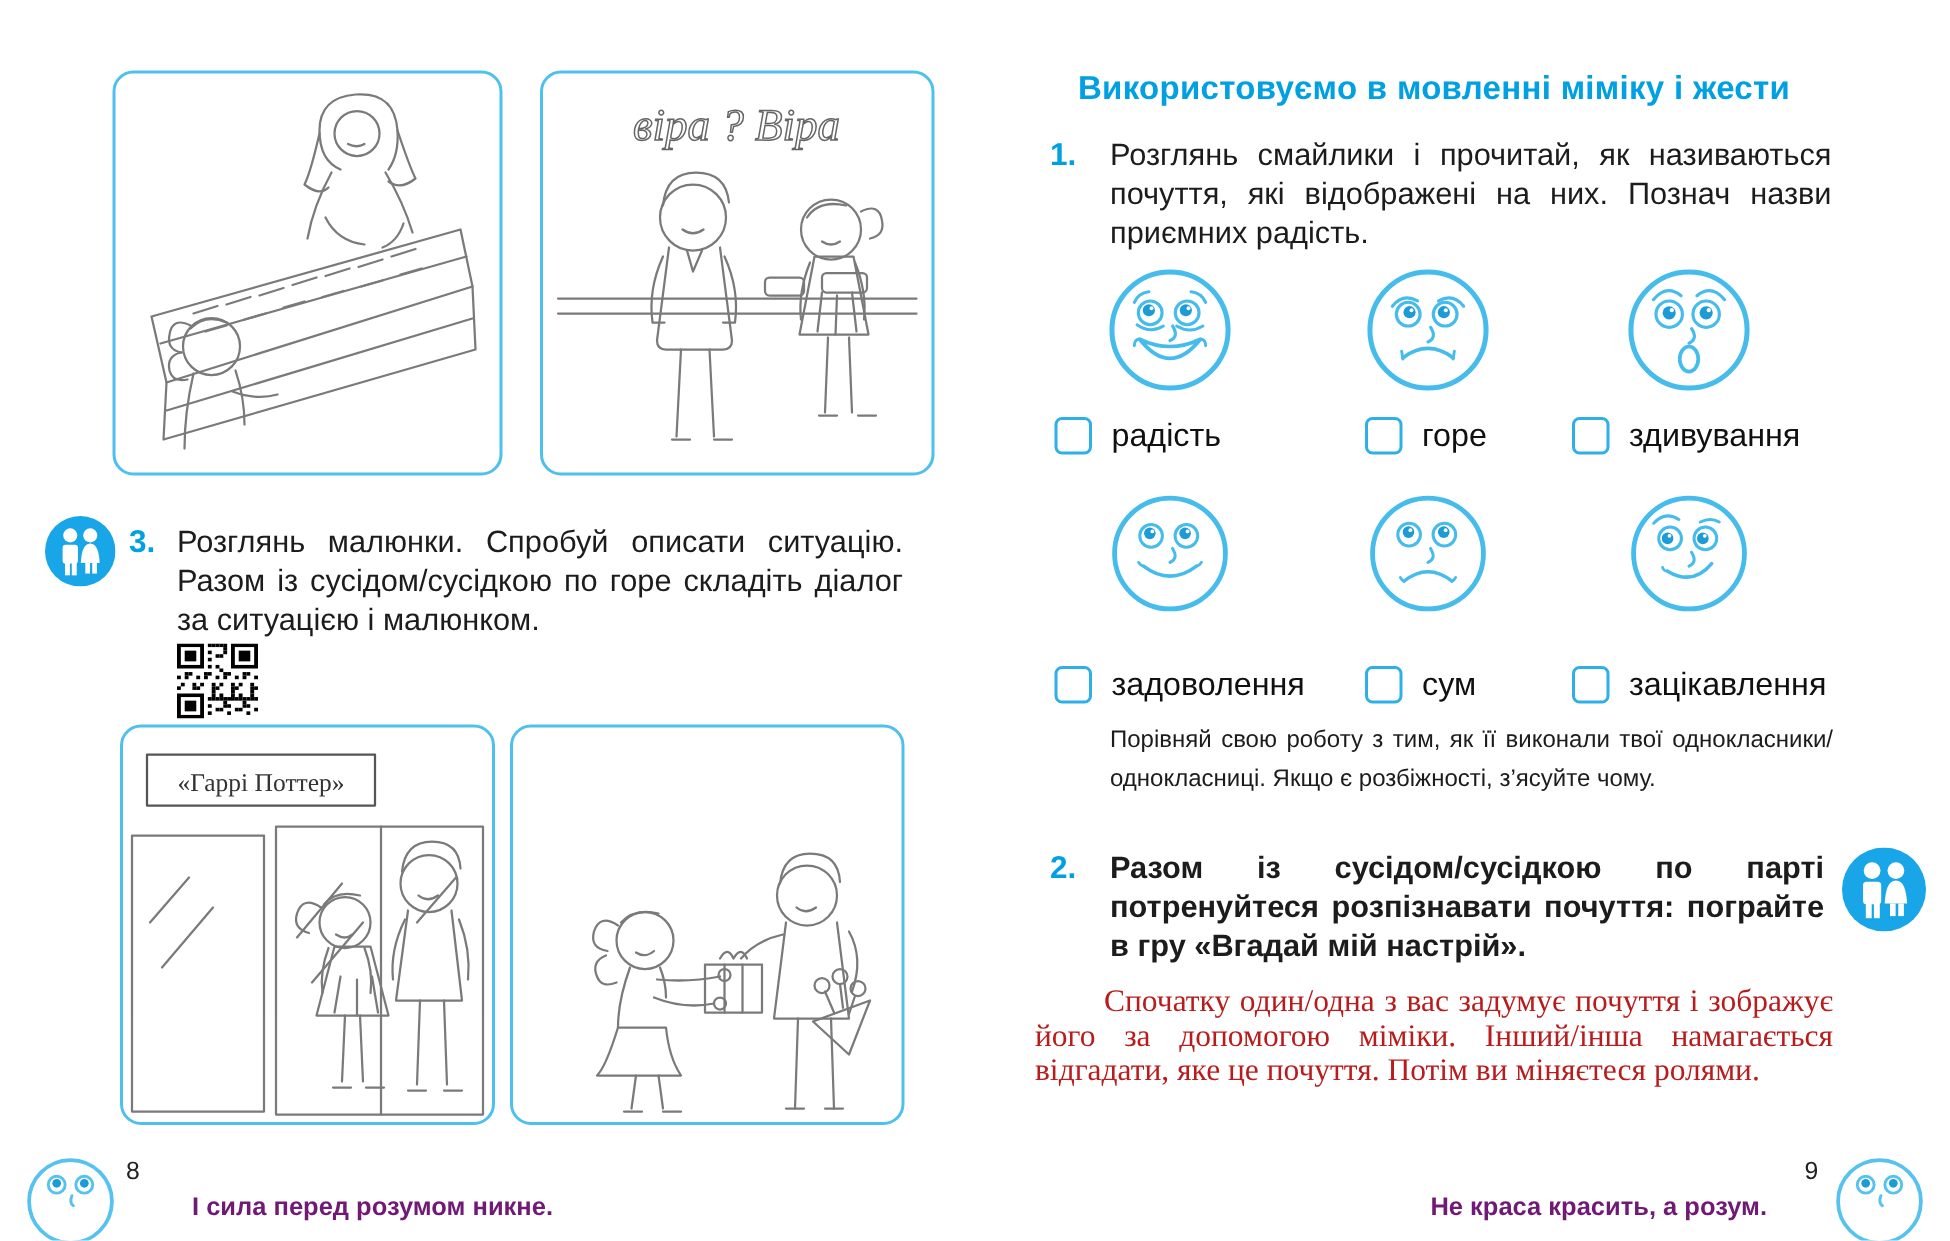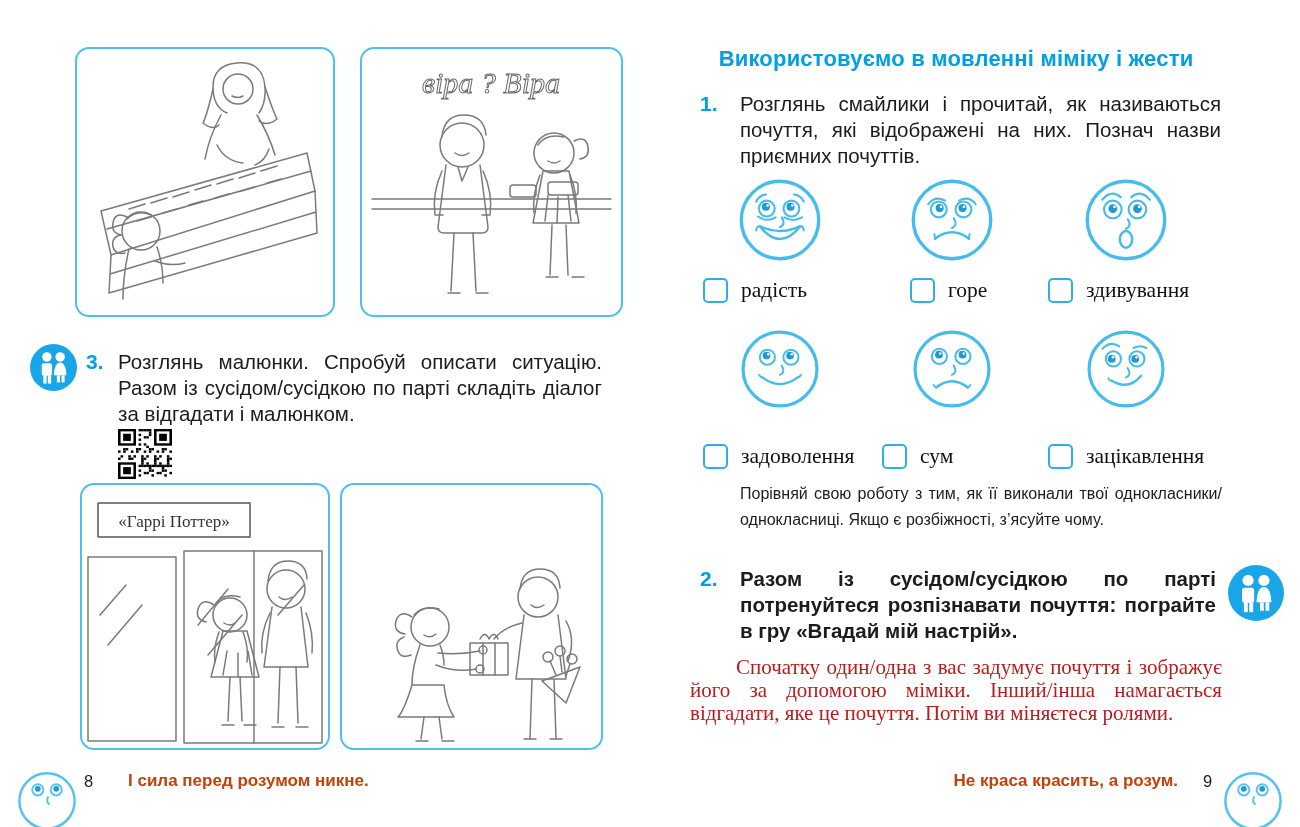--- a/index.html
+++ b/index.html
@@ -9,22 +9,22 @@
   .frame{border:2.5px solid #4ec0ee;border-radius:14px;background:#fff;overflow:hidden;}
   .task-text{font-size:20.5px;line-height:26px;text-align:justify;color:#1c1c1c;}
   .task-num{font-size:21px;font-weight:bold;color:#00a0e2;}
   .title{font-size:22px;font-weight:bold;color:#00a0e2;text-align:center;letter-spacing:.2px;}
   .followup{font-size:16px;line-height:26px;text-align:justify;}
   .detail{font-family:"Liberation Serif",serif;font-size:21px;line-height:23px;
           text-align:justify;text-indent:46px;color:#b91c1c;}
   .feel-item{display:flex;align-items:center;gap:13px;}
   .checkbox{width:21px;height:21px;border:2.5px solid #2fafe8;border-radius:5px;
             background:#fff;flex:0 0 auto;cursor:pointer;}
-  .feel-label{font-family:Liberation Serif, serif;font-size:21.5px;color:#101010;}
-  .footer-proverb{font-size:17px;font-weight:bold;color:#c2410c;}
+  .feel-label{font-family:Liberation Sans, sans-serif;font-size:21.5px;color:#101010;}
+  .footer-proverb{font-size:17px;font-weight:bold;color:#701a75;margin-top:24px;}
   .page-num{font-size:16.5px;color:#222;}
   svg{display:block;}
 </style>
 </head>
 <body>
 
 <div class="abs frame" style="left:75px;top:47px;width:256px;height:266px;">
   <svg width="256" height="266" viewBox="0 0 256 266">
     <g stroke="#7a7a7a" stroke-width="1.5" fill="none" stroke-linecap="round" stroke-linejoin="round">
       <path d="M150,64 q-14,-6 -14,-26 q0,-22 24,-24 q26,-2 28,24 q1,16 -6,26"></path>
@@ -90,21 +90,21 @@
     <rect x="17" y="40" width="4.2" height="10.5" fill="#fff"></rect>
     <rect x="22.8" y="40" width="4.2" height="10.5" fill="#fff"></rect>
     <circle cx="38.5" cy="16.5" r="6" fill="#fff"></circle>
     <path d="M38.5,23.5 c-5.5,0 -7.5,7 -8,16.5 h16 c-0.5,-9.5 -2.5,-16.5 -8,-16.5 z" fill="#fff"></path>
     <rect x="34.3" y="40" width="4" height="9" fill="#fff"></rect>
     <rect x="40.2" y="40" width="4" height="9" fill="#fff"></rect>
   </svg>
 </div>
 
 <span class="abs task-num" style="left:86px;top:350px;">3.</span>
-<div class="abs task-text" style="left:118px;top:349px;width:484px;">Розглянь малюнки. Спробуй описати ситуацію. Разом із сусідом/сусідкою по парті складіть діалог за відгадати і малюнком.</div>
+<div class="abs task-text" style="left:118px;top:349px;width:484px;">Розглянь малюнки. Спробуй описати ситуацію. Разом із сусідом/сусідкою по горе складіть діалог за ситуацією і малюнком.</div>
 
 <div class="abs" style="left:118px;top:429px;width:54px;height:50px;">
   <svg id="qr-svg" width="54" height="50" viewBox="0 0 21 21" preserveAspectRatio="none">
       <rect x="0" y="0" width="21" height="21" fill="#fff"></rect>
       <rect x="0" y="0" width="7" height="7" fill="#000"></rect>
       <rect x="1" y="1" width="5" height="5" fill="#fff"></rect>
       <rect x="2" y="2" width="3" height="3" fill="#000"></rect>
       <rect x="14" y="0" width="7" height="7" fill="#000"></rect>
       <rect x="15" y="1" width="5" height="5" fill="#fff"></rect>
       <rect x="16" y="2" width="3" height="3" fill="#000"></rect>
@@ -274,21 +274,21 @@
     <circle cx="41.5" cy="20.5" r="3" fill="#1d9bd7"></circle>
     <path d="M33,29 q-2,5 1,7" stroke="#56c2ef" stroke-width="2" fill="none" stroke-linecap="round"></path>
   </svg>
 </div>
 <span class="abs page-num" style="left:84px;top:772px;">8</span>
 <span class="abs footer-proverb" style="left:128px;top:771px;">І сила перед розумом никне.</span>
 
 <div class="abs title" style="left:690px;top:46px;width:532px;">Використовуємо в мовленні міміку і жести</div>
 
 <span class="abs task-num" style="left:700px;top:92px;">1.</span>
-<div class="abs task-text" style="left:740px;top:91px;width:481px;">Розглянь смайлики і прочитай, як називаються почуття, які відображені на них. Познач назви приємних почуттів.</div>
+<div class="abs task-text" style="left:740px;top:91px;width:481px;">Розглянь смайлики і прочитай, як називаються почуття, які відображені на них. Познач назви приємних радість.</div>
 
 <div class="abs" style="left:736px;top:176px;">
   <svg width="88" height="88" viewBox="0 0 100 100">
     <circle cx="50" cy="50" r="44" fill="#fff" stroke="#45bcec" stroke-width="3.8"></circle>
     <path d="M23,29 q3,-7 11,-8 M77,29 q-3,-7 -11,-8" stroke="#45bcec" stroke-width="2.4" fill="none" stroke-linecap="round"></path>
     <circle cx="35" cy="37" r="9" fill="#fff" stroke="#45bcec" stroke-width="2.4"></circle>
     <circle cx="34" cy="35" r="4.6" fill="#1d9bd7"></circle>
       <circle cx="36" cy="33.5" r="1.5" fill="#fff"></circle>
     <circle cx="63" cy="37" r="9" fill="#fff" stroke="#45bcec" stroke-width="2.4"></circle>
     <circle cx="62" cy="35" r="4.6" fill="#1d9bd7"></circle>
@@ -383,21 +383,21 @@
     <path d="M52,49 q5,8 -2,11" stroke="#45bcec" stroke-width="2.4" fill="none" stroke-linecap="round"></path>
     <path d="M33,64 Q53,76 68,58" stroke="#45bcec" stroke-width="2.8" fill="none" stroke-linecap="round"></path>
     <path d="M33,64 q-3,0 -4,-3" stroke="#45bcec" stroke-width="2.2" fill="none" stroke-linecap="round"></path>
   </svg>
 </div>
 
 <div class="abs feel-item" style="left:703px;top:444px;">
   <span class="checkbox"></span>
   <span class="feel-label">задоволення</span>
 </div>
-<div class="abs feel-item" style="left:882px;top:444px;">
+<div class="abs feel-item" style="left:910px;top:444px;">
   <span class="checkbox"></span>
   <span class="feel-label">сум</span>
 </div>
 <div class="abs feel-item" style="left:1048px;top:444px;">
   <span class="checkbox"></span>
   <span class="feel-label">зацікавлення</span>
 </div>
 
 <div class="abs followup" style="left:740px;top:481px;width:482px;">Порівняй свою роботу з тим, як її виконали твої однокласники/однокласниці. Якщо є розбіжності, з’ясуйте чому.</div>
 

